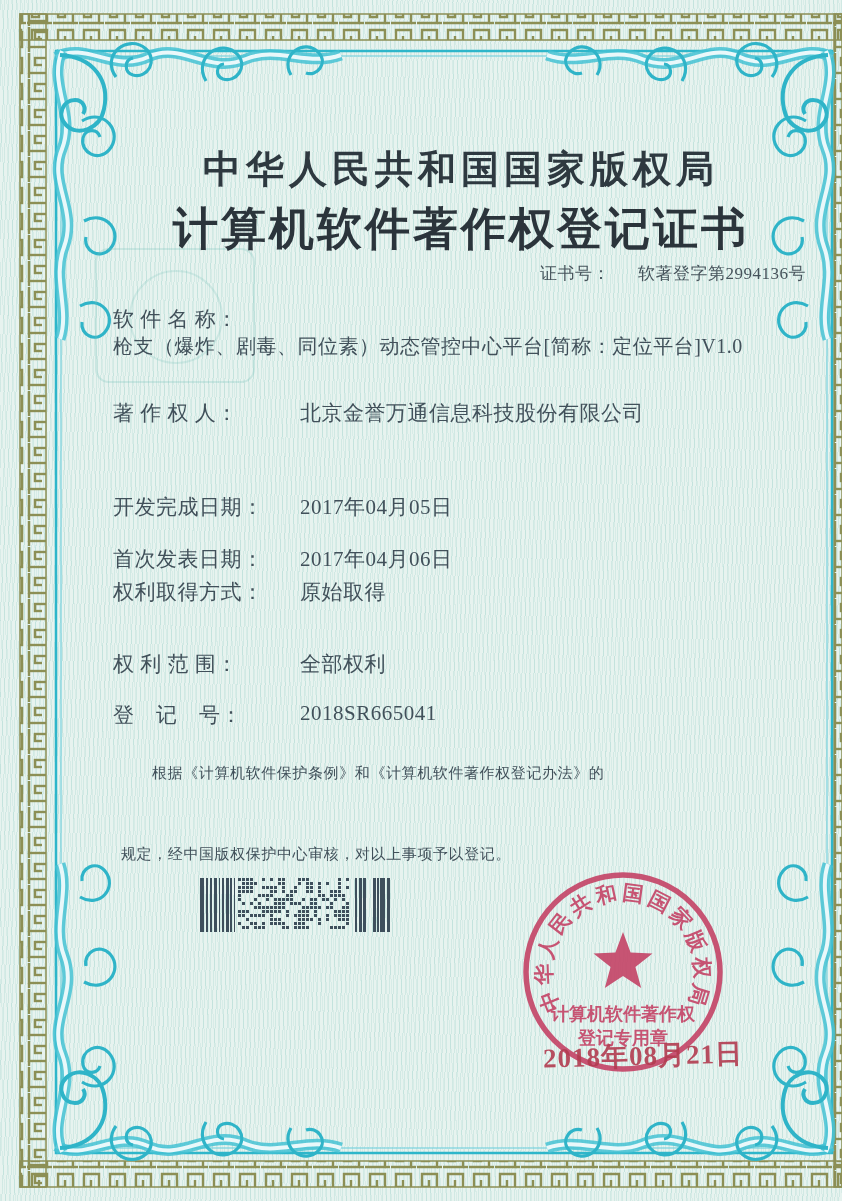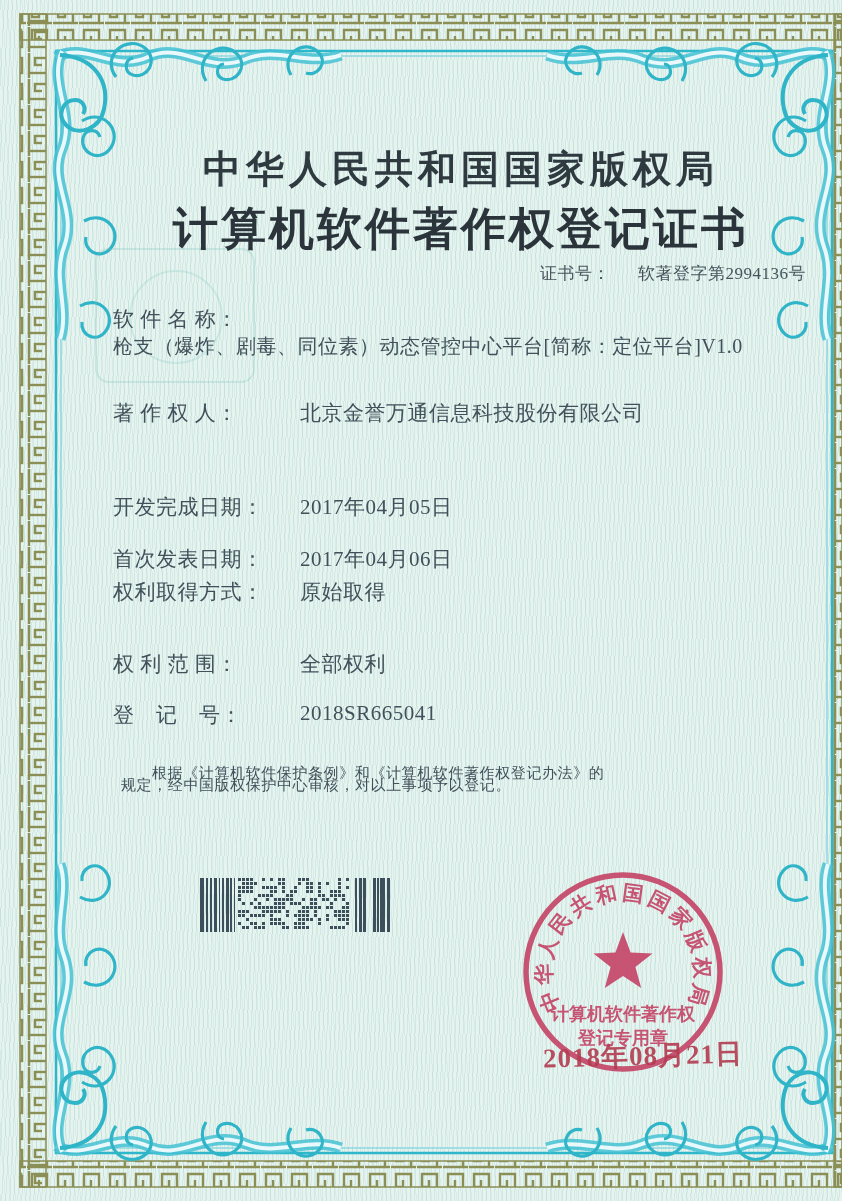--- a/index.html
+++ b/index.html
@@ -150,21 +150,21 @@
 
   <div class="row" style="top:650px">
     <span class="lbl">权 利 范 围：</span><span class="val">全部权利</span>
   </div>
 
   <div class="row" style="top:701px">
     <span class="lbl">登　记　号：</span><span class="val">2018SR665041</span>
   </div>
 
   <div class="para" style="top:764px; left:152px">根据《计算机软件保护条例》和《计算机软件著作权登记办法》的</div>
-  <div class="para" style="top:776px; left:121px">规定，经中国版权保护中心审核，对以上事项予以登记。</div>
+  <div class="para" style="top:845px; left:121px">规定，经中国版权保护中心审核，对以上事项予以登记。</div>
 
   <div class="barcode">
       <div style="left: 0px; top: 0px; width: 4px; height: 54px;"></div>
       <div style="left: 6px; top: 0px; width: 2px; height: 54px;"></div>
       <div style="left: 10px; top: 0px; width: 2px; height: 54px;"></div>
       <div style="left: 14px; top: 0px; width: 3px; height: 54px;"></div>
       <div style="left: 19px; top: 0px; width: 1px; height: 54px;"></div>
       <div style="left: 22px; top: 0px; width: 2px; height: 54px;"></div>
       <div style="left: 26px; top: 0px; width: 3px; height: 54px;"></div>
       <div style="left: 30px; top: 0px; width: 2px; height: 54px;"></div>

